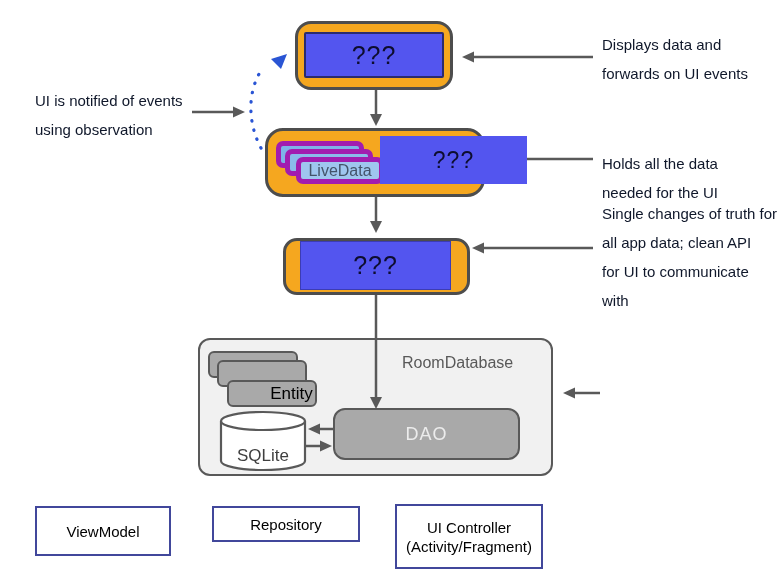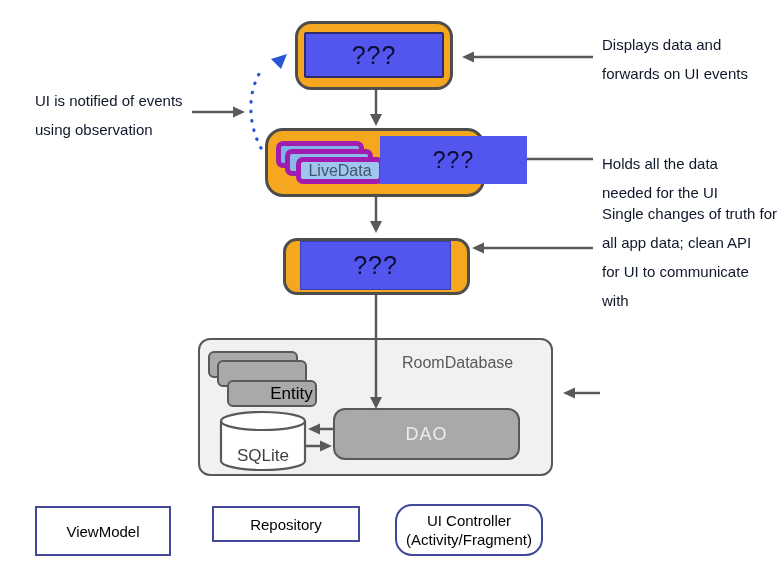--- a/index.html
+++ b/index.html
@@ -49,21 +49,21 @@
   .ann-r2 { left:602px; top:136px; width:180px;margin-top:13px; }
   .ann-r3 { left:602px; top:199px; width:182px; }
   .ann-r4 { left:602px; top:355px; width:180px; }
   .ann-left { left:35px; top:86px; width:190px; }
 
   .opt { position:absolute; background:#ffffff; border:2px solid #41479B; display:flex;
          align-items:center; justify-content:center; text-align:center; font-size:15px;
          line-height:19px; color:#000000; white-space:pre-line; }
   .opt1 { left:35px;  top:506px; width:136px; height:50px; }
   .opt2 { left:212px; top:506px; width:148px; height:36px; }
-  .opt3 { left:395px; top:504px; width:148px; height:52px;border-radius:17px; }
+  .opt3 { left:395px; top:504px; width:148px; height:65px; }
 </style>
 </head>
 <body>
 
 <div class="canvas">
 
   <svg class="arrow-layer" width="784" height="574" viewBox="0 0 784 574">
     <g stroke="#595959" stroke-width="2.5" fill="#595959">
       <g>
         <line x1="376" y1="90" x2="376" y2="114"></line>

